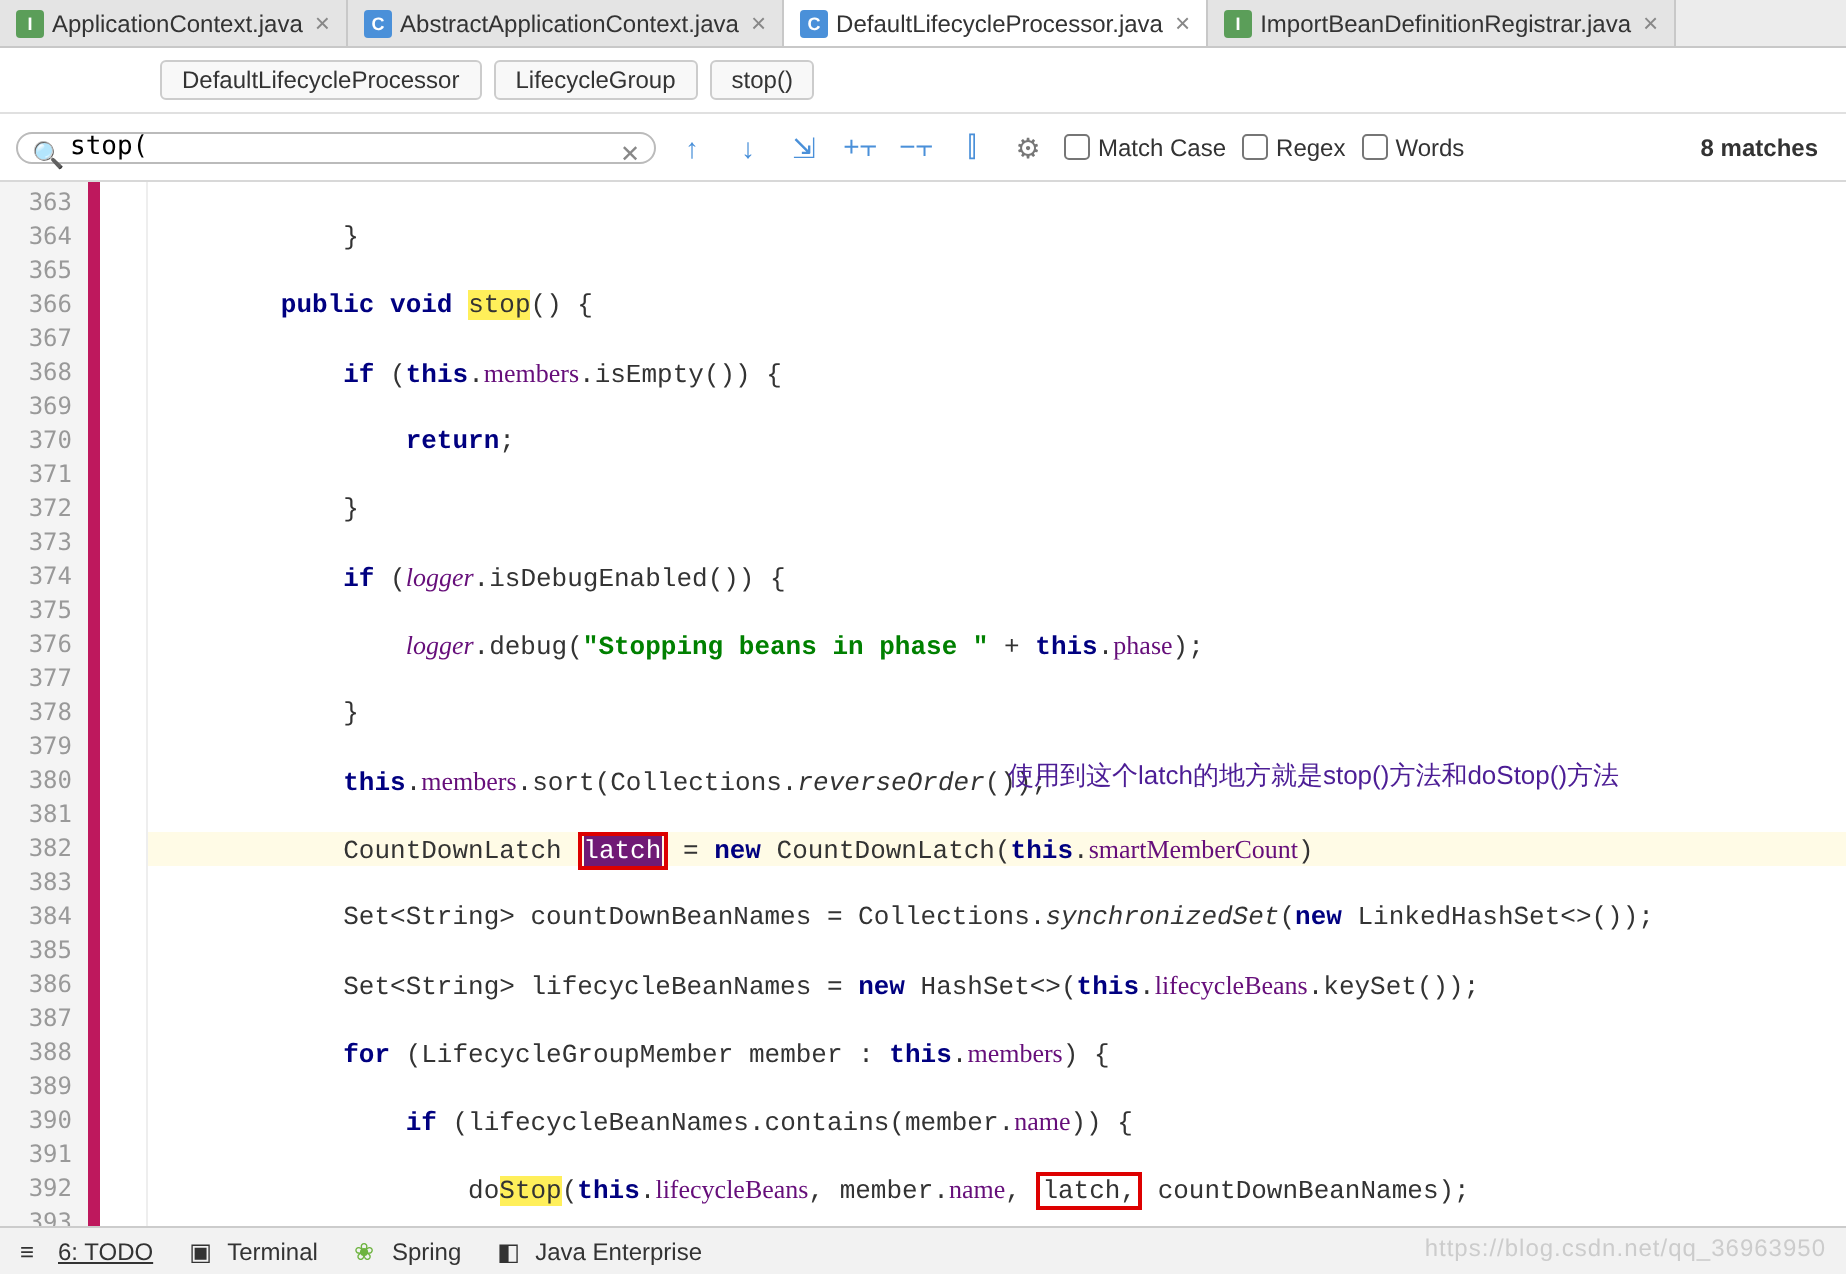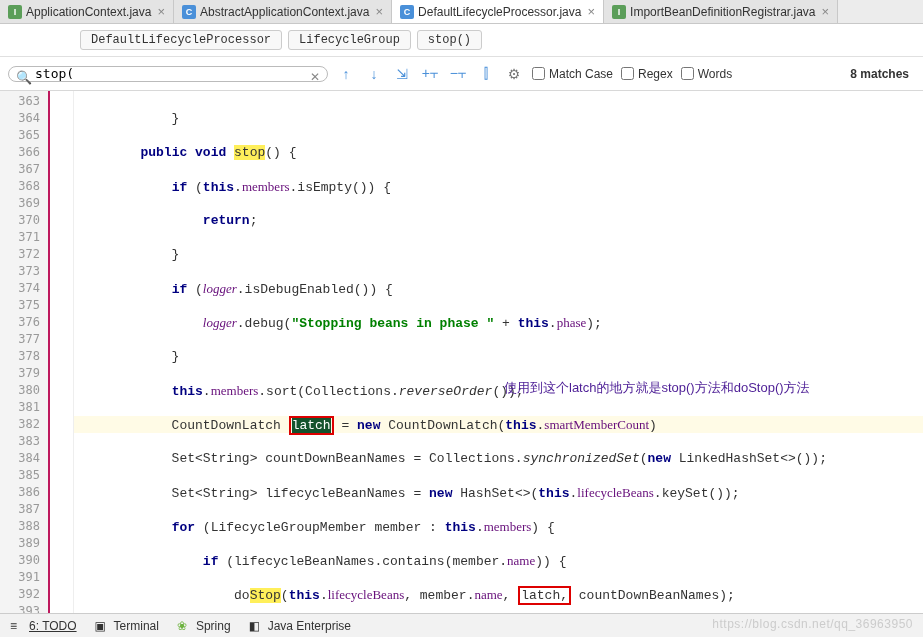--- a/index.html
+++ b/index.html
@@ -5,43 +5,43 @@
 * { margin: 0; padding: 0; box-sizing: border-box; }
 body { font-family: "Segoe UI", Arial, sans-serif; font-size: 12px; background: #fff; color: #333; width: 923px; height: 637px; overflow: hidden; position: relative; }
 .tabs { display: flex; background: #ececec; border-bottom: 1px solid #c8c8c8; height: 24px; }
 .tab { display: flex; align-items: center; padding: 0 8px; border-right: 1px solid #c8c8c8; background: #e4e4e4; gap: 4px; cursor: pointer; font-size: 12px; }
 .tab.active { background: #fff; }
 .tab .jicon { width: 14px; height: 14px; border-radius: 2px; display: inline-flex; align-items: center; justify-content: center; font-weight: bold; font-size: 9px; }
 .tab .close { color: #888; font-size: 13px; margin-left: 2px; }
 .jicon.interface { background: #5b9e59; color: #fff; }
 .jicon.classs { background: #4a90d9; color: #fff; }
 .breadcrumb { display: flex; gap: 6px; padding: 6px 80px; background: #fff; border-bottom: 1px solid #e0e0e0; }
-.bc-item { border: 1px solid #ccc; border-radius: 3px; padding: 2px 10px; font-family: Liberation Mono, monospace; font-size: 12px; background: #f8f8f8; cursor: pointer; }
+.bc-item { border: 1px solid #ccc; border-radius: 3px; padding: 2px 10px; font-family: Liberation Sans, sans-serif; font-size: 12px; background: #f8f8f8; cursor: pointer; }
 .findbar { display: flex; align-items: center; gap: 8px; padding: 4px 8px; border-bottom: 1px solid #d8d8d8; height: 34px; background: #fff; }
 .findinput { position: relative; flex: 0 0 320px; }
 .findinput input { width: 100%; height: 16px; border: 1px solid #bbb; border-radius: 12px; padding: 0 26px 0 26px; font-family: monospace; font-size: 13px; outline: none; }
 .findinput .sicon { position: absolute; left: 8px; top: 4px; color: #888; font-size: 13px; }
 .findinput .clr { position: absolute; right: 8px; top: 4px; color: #888; cursor: pointer; }
 .tbtn { width: 20px; height: 20px; display: inline-flex; align-items: center; justify-content: center; color: #4a90d9; cursor: pointer; font-size: 14px; }
 .tbtn.gear { color: #777; }
 .chk { display: flex; align-items: center; gap: 4px; font-size: 12px; }
 .chk input { width: 13px; height: 13px; }
 .matches { margin-left: auto; font-weight: bold; font-size: 12px; padding-right: 6px; }
 .editor { display: flex; height: 540px; overflow: hidden; background: #fff; }
-.gutter { width: 50px; background: #f4f4f4; color: #999; font-family: Consolas, monospace; font-size: 12px; text-align: right; padding-right: 8px; line-height: 17px; padding-top: 2px; border-right: 2px solid #be185d; }
+.gutter { width: 50px; background: #f4f4f4; color: #999; font-family: Consolas, monospace; font-size: 12px; text-align: right; padding-right: 8px; line-height: 17px; padding-top: 2px; border-right: 6px solid #be185d; }
 .marker-col { width: 24px; background: #fff; border-right: 1px solid #eee; }
 .code { flex: 1; font-family: Consolas, "Courier New", monospace; font-size: 13px; line-height: 17px; padding-top: 2px; white-space: pre; position: relative; }
 .codeline { height: 17px; padding-left: 4px; }
 .hlrow { background: #fffbe6; }
 .kw { color: #000080; font-weight: bold; }
 .fld { color: #660e7a; font-family: Liberation Serif, serif; }
 .meth { font-style: italic; }
 .str { color: #008000; font-weight: bold; }
 .hl-y { background: #ffef5a; }
-.hl-sel { background: #14532d; color: #fff; text-align: right; }
+.hl-sel { background: #701a75; color: #fff; text-align: right; }
 .rbox { border: 2px solid #d00; padding: 0 1px; }
 .anno { position: absolute; color: #4c1d95; font-family: Arial, sans-serif; font-size: 13px; left: 430px; top: 288px; }
 .bottombar { position: absolute; bottom: 0; left: 0; right: 0; height: 24px; background: #f2f2f2; border-top: 1px solid #ccc; display: flex; align-items: center; gap: 18px; padding: 0 10px; font-size: 12px; }
 .bb-item { display: flex; align-items: center; gap: 5px; cursor: pointer; }
 .bb-item .ic { width: 14px; height: 14px; display: inline-block; }
 .wm { position: absolute; right: 10px; bottom: 6px; color: #ccc; font-size: 12px; font-family: Arial; letter-spacing: 0.5px; }
 </style>
 </head>
 <body>
 

